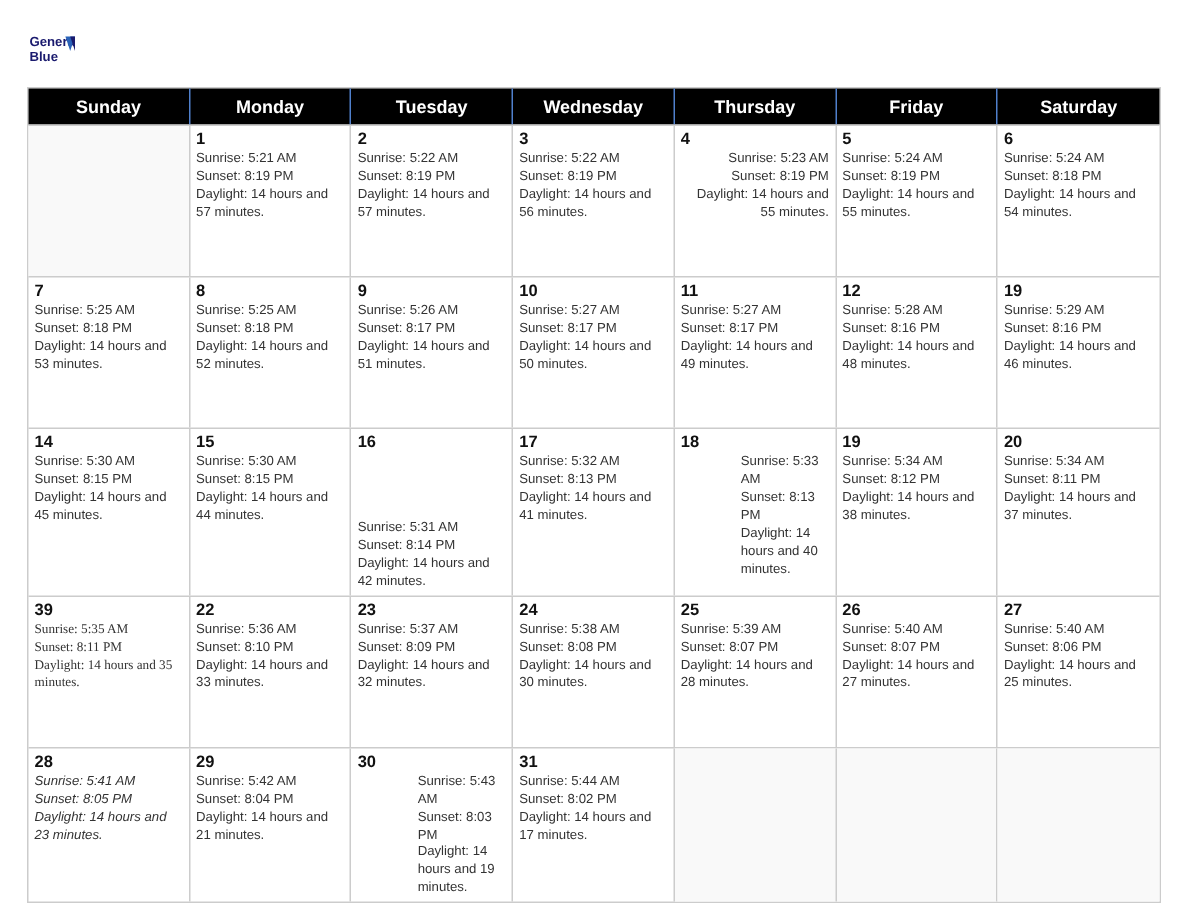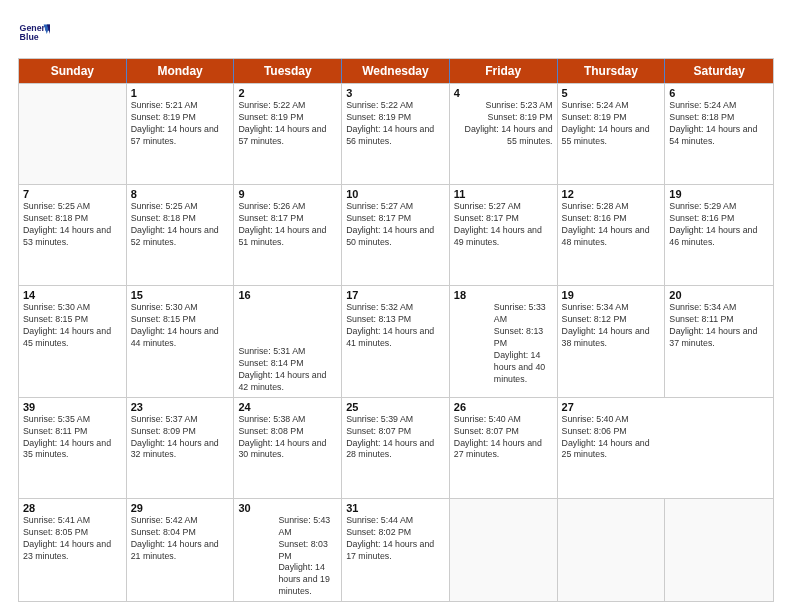--- a/index.html
+++ b/index.html
@@ -47,21 +47,21 @@
     }
     .calendar {
       flex: 1;
       display: flex;
       flex-direction: column;
       border: 1px solid #ccc;
     }
     .cal-header {
       display: grid;
       grid-template-columns: repeat(7, 1fr);
-      background: #c2410c;
+      background: #000000;
     }
     .cal-header-cell {
       color: #fff;
       font-size: 12px;
       font-weight: bold;
       text-align: center;
       padding: 5px 2px;
       border-right: 1px solid #5080cc;
     }
     .cal-header-cell:last-child { border-right: none; }
@@ -117,22 +117,22 @@
       <div class="subtitle"></div>
     </div>
   </div>
 
   <div class="calendar">
     <div class="cal-header">
     <div class="cal-header-cell">Sunday</div>
         <div class="cal-header-cell">Monday</div>
         <div class="cal-header-cell">Tuesday</div>
         <div class="cal-header-cell">Wednesday</div>
+        <div class="cal-header-cell">Thursday</div>
         <div class="cal-header-cell">Friday</div>
-        <div class="cal-header-cell">Thursday</div>
         <div class="cal-header-cell">Saturday</div>
       </div>
     <div class="cal-body">
     <div class="cal-row">
           <div class="cal-cell empty"></div>
           <div class="cal-cell">
             <div class="day-num">1</div>
             <div class="cell-text" style="white-space: pre-line;">Sunrise: 5:21 AM
 Sunset: 8:19 PM
 Daylight: 14 hours and 57 minutes.</div>
@@ -252,23 +252,29 @@
           <div class="cal-cell">
             <div class="day-num">20</div>
             <div class="cell-text" style="white-space: pre-line;">Sunrise: 5:34 AM
 Sunset: 8:11 PM
 Daylight: 14 hours and 37 minutes.</div>
           </div>
         </div>
         <div class="cal-row">
           <div class="cal-cell">
             <div class="day-num">39</div>
-            <div class="cell-text" style="white-space: pre-line;">Sunrise: 5:35 AM
+            <div class="cell-text" style="white-space: pre-line; font-family: Liberation Serif, serif;">Sunrise: 5:35 AM
 Sunset: 8:11 PM
 Daylight: 14 hours and 35 minutes.</div>
+          </div>
+          <div class="cal-cell">
+            <div class="day-num">22</div>
+            <div class="cell-text" style="white-space: pre-line;">Sunrise: 5:36 AM
+Sunset: 8:10 PM
+Daylight: 14 hours and 33 minutes.</div>
           </div>
           <div class="cal-cell">
             <div class="day-num">23</div>
             <div class="cell-text" style="white-space: pre-line;">Sunrise: 5:37 AM
 Sunset: 8:09 PM
 Daylight: 14 hours and 32 minutes.</div>
           </div>
           <div class="cal-cell">
             <div class="day-num">24</div>
             <div class="cell-text" style="white-space: pre-line;">Sunrise: 5:38 AM
@@ -290,21 +296,21 @@
           <div class="cal-cell">
             <div class="day-num">27</div>
             <div class="cell-text" style="white-space: pre-line;">Sunrise: 5:40 AM
 Sunset: 8:06 PM
 Daylight: 14 hours and 25 minutes.</div>
           </div>
         </div>
         <div class="cal-row">
           <div class="cal-cell">
             <div class="day-num">28</div>
-            <div class="cell-text" style="white-space: pre-line;">Sunrise: 5:41 AM
+            <div class="cell-text" style="white-space: pre-line; font-style: italic;">Sunrise: 5:41 AM
 Sunset: 8:05 PM
 Daylight: 14 hours and 23 minutes.</div>
           </div>
           <div class="cal-cell">
             <div class="day-num">29</div>
             <div class="cell-text" style="white-space: pre-line;">Sunrise: 5:42 AM
 Sunset: 8:04 PM
 Daylight: 14 hours and 21 minutes.</div>
           </div>
           <div class="cal-cell">

